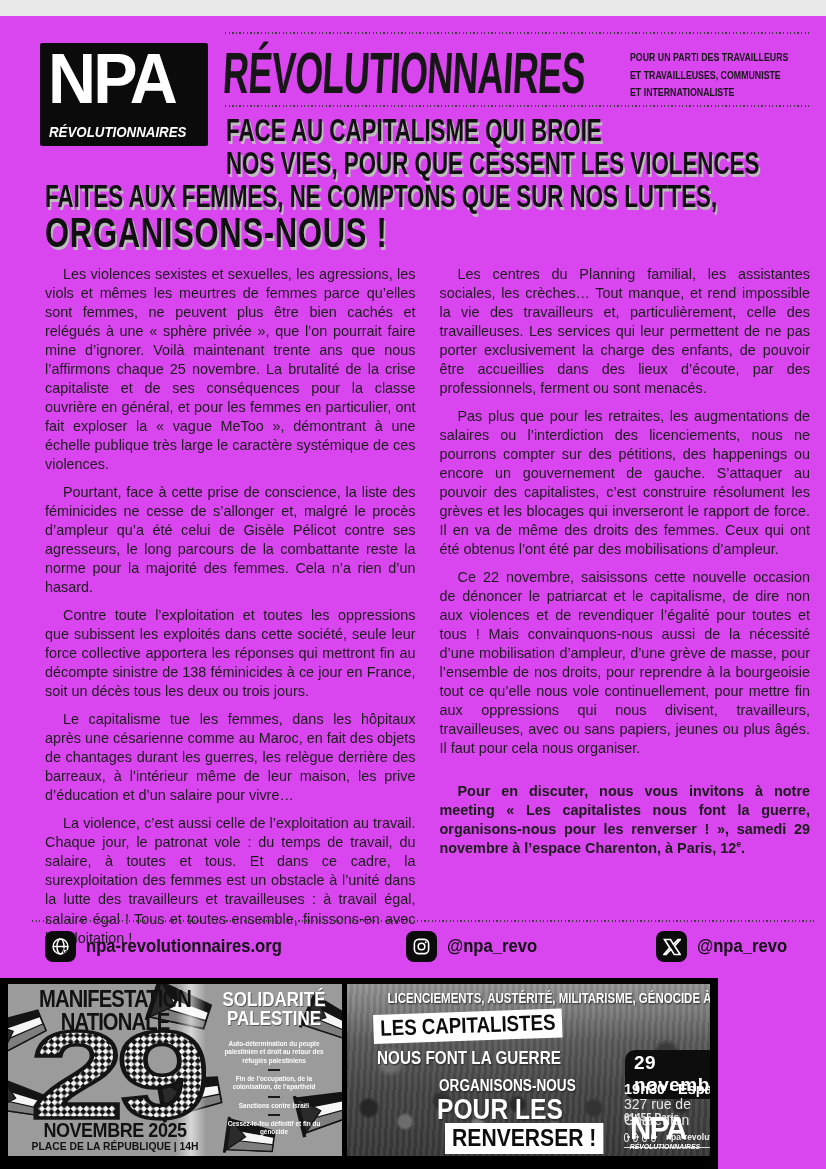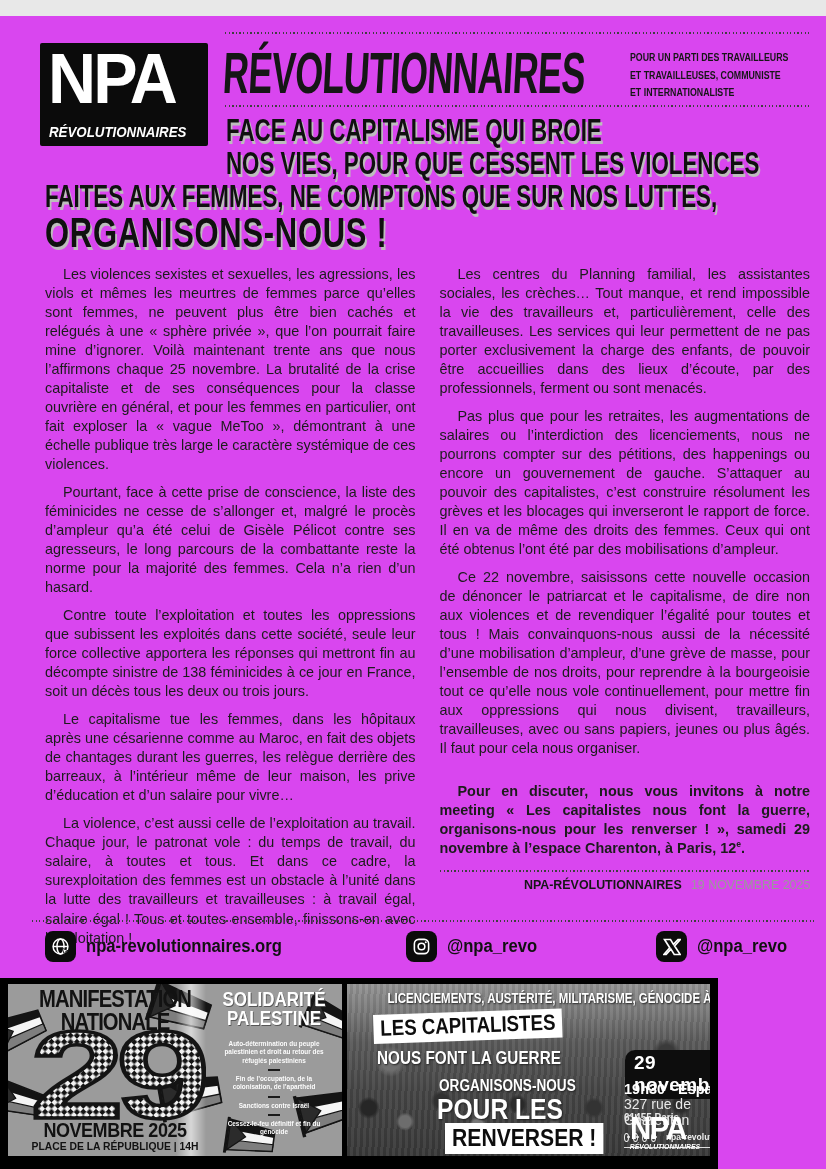--- a/index.html
+++ b/index.html
@@ -151,26 +151,20 @@
       <p>Pourtant, face à cette prise de conscience, la liste des féminicides ne cesse de s’allonger et, malgré le procès d’ampleur qu’a été celui de Gisèle Pélicot contre ses agresseurs, le long parcours de la combattante reste la norme pour la majorité des femmes. Cela n’a rien d’un hasard.</p>
       <p>Contre toute l’exploitation et toutes les oppressions que subissent les exploités dans cette société, seule leur force collective apportera les réponses qui mettront fin au décompte sinistre de 138 féminicides à ce jour en France, soit un décès tous les deux ou trois jours.</p>
       <p>Le capitalisme tue les femmes, dans les hôpitaux après une césarienne comme au Maroc, en fait des objets de chantages durant les guerres, les relègue derrière des barreaux, à l’intérieur même de leur maison, les prive d’éducation et d’un salaire pour vivre…</p>
       <p>La violence, c’est aussi celle de l’exploitation au travail. Chaque jour, le patronat vole : du temps de travail, du salaire, à toutes et tous. Et dans ce cadre, la surexploitation des femmes est un obstacle à l’unité dans la lutte des travailleurs et travailleuses : à travail égal, salaire égal ! Tous et toutes ensemble, finissons-en avec l’exploitation !</p>
     </div>
     <div class="col">
       <p>Les centres du Planning familial, les assistantes sociales, les crèches… Tout manque, et rend impossible la vie des travailleurs et, particulièrement, celle des travailleuses. Les services qui leur permettent de ne pas porter exclusivement la charge des enfants, de pouvoir être accueillies dans des lieux d’écoute, par des professionnels, ferment ou sont menacés.</p>
       <p>Pas plus que pour les retraites, les augmentations de salaires ou l’interdiction des licenciements, nous ne pourrons compter sur des pétitions, des happenings ou encore un gouvernement de gauche. S’attaquer au pouvoir des capitalistes, c’est construire résolument les grèves et les blocages qui inverseront le rapport de force. Il en va de même des droits des femmes. Ceux qui ont été obtenus l’ont été par des mobilisations d’ampleur.</p>
       <p>Ce 22 novembre, saisissons cette nouvelle occasion de dénoncer le patriarcat et le capitalisme, de dire non aux violences et de revendiquer l’égalité pour toutes et tous ! Mais convainquons-nous aussi de la nécessité d’une mobilisation d’ampleur, d’une grève de masse, pour l’ensemble de nos droits, pour reprendre à la bourgeoisie tout ce qu’elle nous vole continuellement, pour mettre fin aux oppressions qui nous divisent, travailleurs, travailleuses, avec ou sans papiers, jeunes ou plus âgés. Il faut pour cela nous organiser.</p>
       <p class="invite"><span>Pour en discuter, nous vous invitons à notre meeting « Les capitalistes nous font la guerre, organisons-nous pour les renverser ! », samedi 29 novembre à l’espace Charenton, à Paris, 12</span><sup>e</sup><span>.</span></p>
-      <div class="sig">
-        <span class="sig-inner">
-          <span class="sig-name">NPA-RÉVOLUTIONNAIRES</span>
-          <span class="sig-date">19 NOVEMBRE 2025</span>
-        </span>
-      </div>
     </div>
   </div>
 
   <div class="dots" style="left:32px;top:904px;width:782px;"></div>
   <div class="social">
     <div class="soc-item">
       <span class="soc-icon">
         <svg width="21" height="21" viewBox="0 0 24 24" fill="none" stroke="#fff" stroke-width="1.7">
           <circle cx="12" cy="12" r="8.5"></circle>
           <ellipse cx="12" cy="12" rx="4" ry="8.5"></ellipse>

